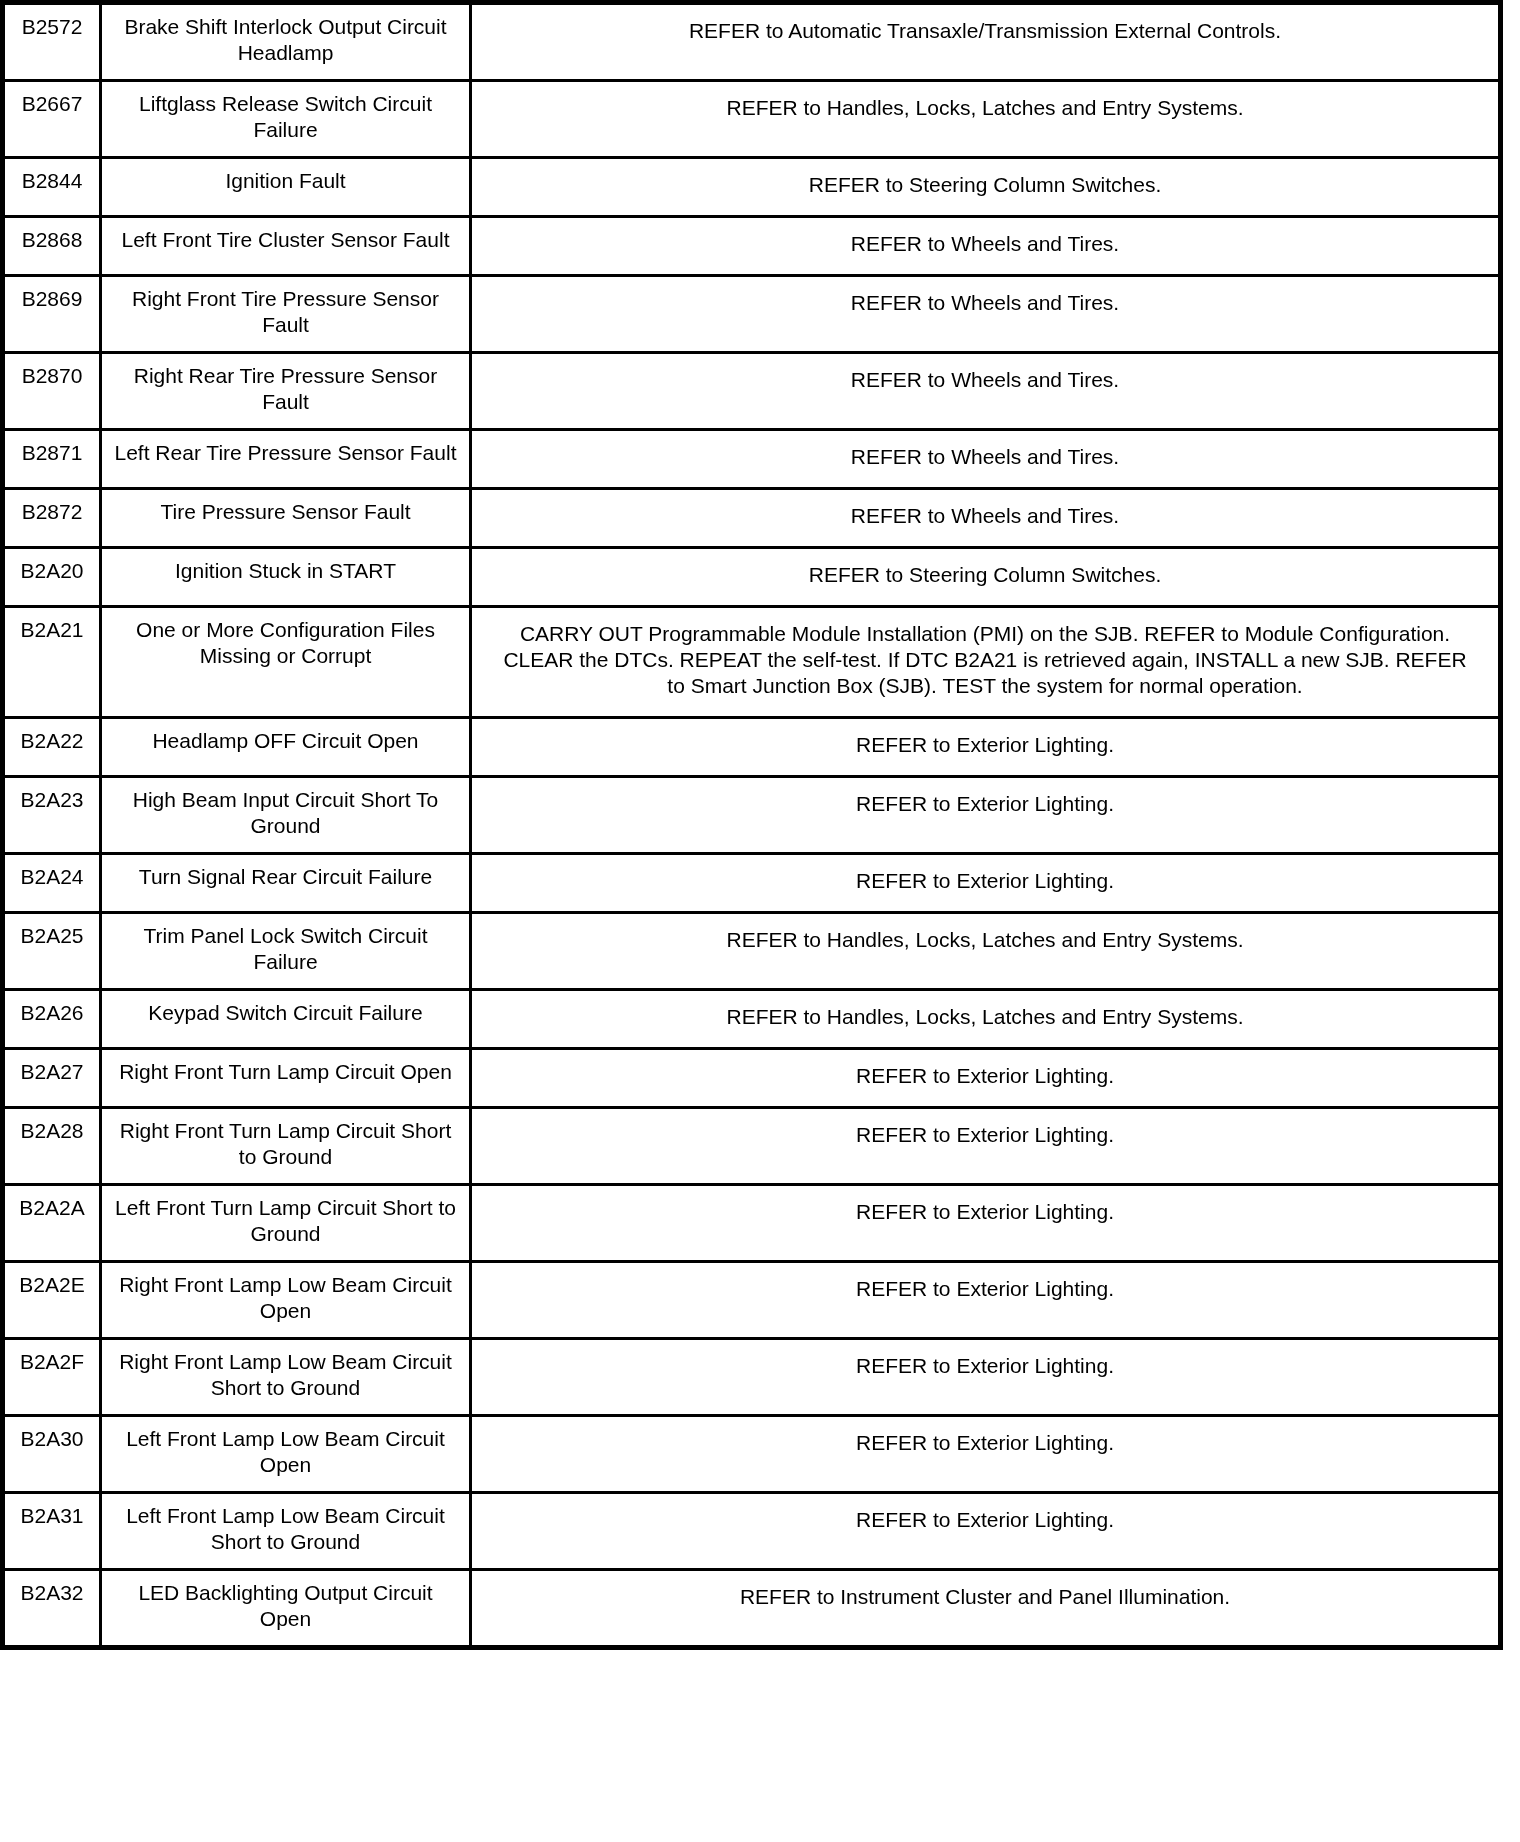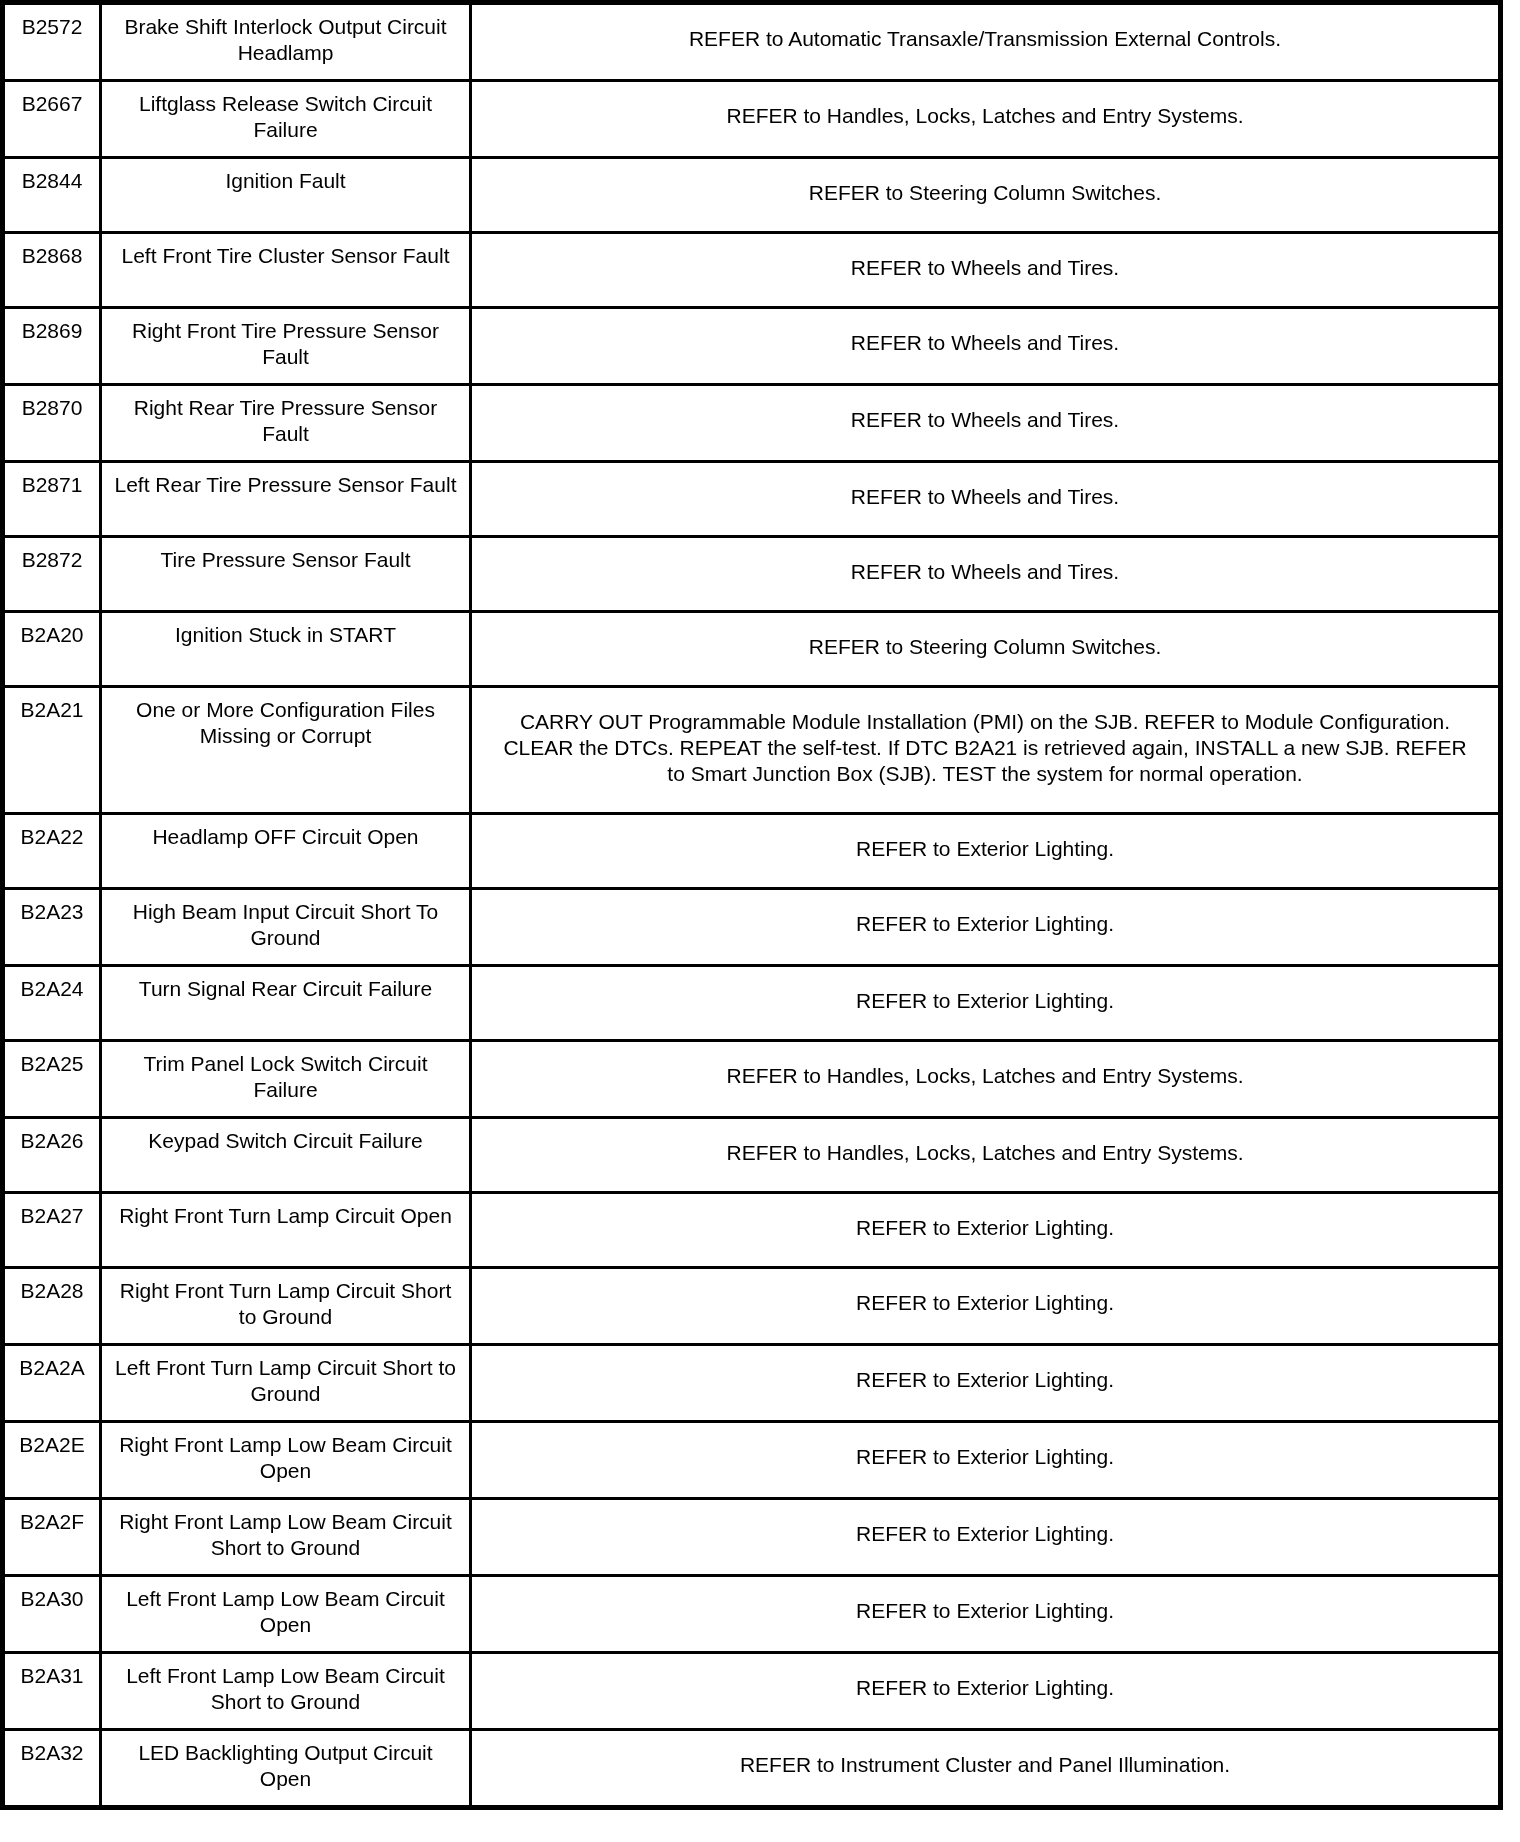--- a/index.html
+++ b/index.html
@@ -31,21 +31,21 @@
   }
   .col-code   { width: 98px; }
   .col-desc   { width: 370px; }
   .col-action { width: auto; }
   .code-cell {
     padding-left: 5px;
     padding-right: 5px;
   }
   .action-inner {
     max-width: 980px;
-    margin: 12px auto;
+    margin: 4px auto;
   }
 </style>
 </head>
 <body>
 
 <div class="page">
   <table class="dtc-table">
     <colgroup>
       <col class="col-code">
       <col class="col-desc">

